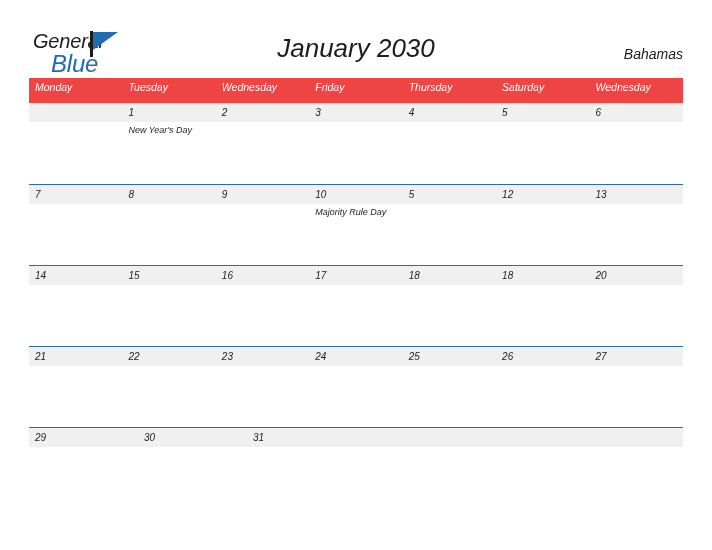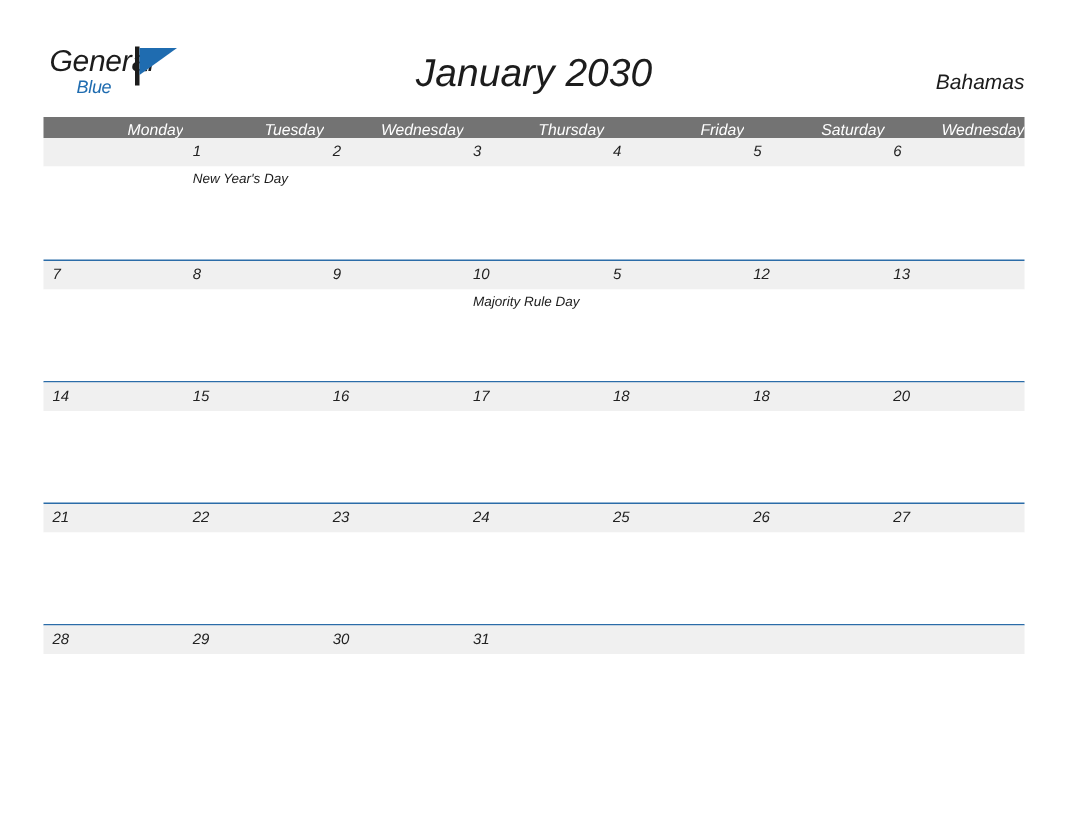--- a/index.html
+++ b/index.html
@@ -47,21 +47,21 @@
     font-family: "Liberation Sans", sans-serif;
     font-size: 20px;
     font-weight: 400;
     color: #1c1c1c;
     letter-spacing: -0.2px;
     height: 20px;
   }
   .logo-blue {
     display: block;
     font-family: "Liberation Sans", sans-serif;
-    font-size: 12px;
+    font-size: 24px;
     font-weight: 400;
     color: #1f6cb0;
     letter-spacing: -0.2px;
     margin-left: 18px;
     margin-top: 1px;
     height: 20px;
   }
   .logo-flag {
     position: absolute;
     left: 57px;
@@ -117,23 +117,22 @@
   .calendar {
     position: absolute;
     left: 29px;
     top: 78px;
     width: 654px;
   }
 
   .weekday-header {
     display: flex;
     width: 100%;
-    height: 14px;
-    background: #737373;
-    text-align: right;
+    height: 25px;
+    background: #ef4444;
   }
   .weekday-cell {
     flex: 1 1 0;
     min-width: 0;
     color: #ffffff;
     font-family: "Liberation Sans", sans-serif;
     font-size: 10.5px;
     font-weight: 400;
     line-height: 19px;
     padding-left: 6px;
@@ -216,22 +215,22 @@
     <div class="country-label">Bahamas</div>
 
   </div>
 
   <div class="calendar">
 
     <div class="weekday-header">
       <div class="weekday-cell">Monday</div>
       <div class="weekday-cell">Tuesday</div>
       <div class="weekday-cell">Wednesday</div>
+      <div class="weekday-cell">Friday</div>
       <div class="weekday-cell">Thursday</div>
-      <div class="weekday-cell">Friday</div>
       <div class="weekday-cell">Saturday</div>
       <div class="weekday-cell">Wednesday</div>
     </div>
 
     <div class="week-row">
       <div class="date-band">
         <div class="date-cell"></div>
         <div class="date-cell">1</div>
         <div class="date-cell">2</div>
         <div class="date-cell">3</div>
@@ -364,21 +363,20 @@
             <span class="event-text"></span>
           </div>
         <div class="event-cell">
             <span class="event-text"></span>
           </div>
       </div>
     </div>
 
     <div class="week-row has-rule">
       <div class="date-band">
-        <div class="date-cell">28</div>
         <div class="date-cell">29</div>
         <div class="date-cell">30</div>
         <div class="date-cell">31</div>
         <div class="date-cell"></div>
         <div class="date-cell"></div>
         <div class="date-cell"></div>
       </div>
       <div class="event-band">
         <div class="event-cell">
             <span class="event-text"></span>

